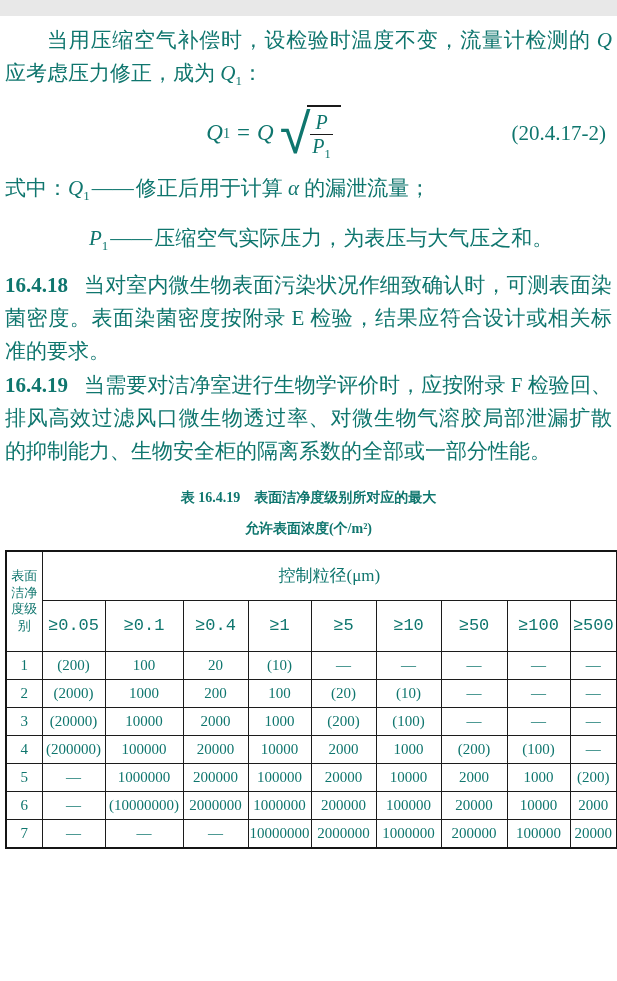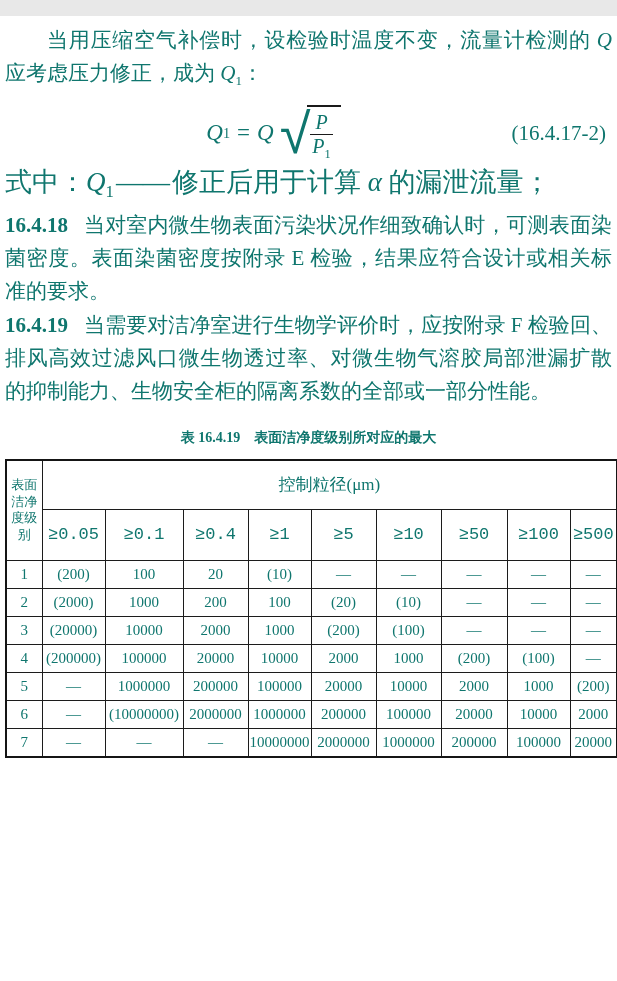--- a/index.html
+++ b/index.html
@@ -33,21 +33,21 @@
   .formula{display:inline-flex;align-items:center;font-size:23px;margin-right:70px;}
   .formula .gap{padding:0 7px;}
   .root{display:inline-flex;align-items:center;margin-left:6px;}
   .rad-sign{font-size:56px;line-height:40px;font-family:"DejaVu Sans",sans-serif;font-weight:200;margin-right:-3px;transform:translateY(1px);}
   .radicand{border-top:2px solid #1a1a1a;padding:2px 8px 0 3px;}
   .frac{display:inline-flex;flex-direction:column;align-items:center;font-size:20px;line-height:1.05;}
   .frac .num{border-bottom:1.6px solid #1a1a1a;padding:0 5px 1px 5px;}
   .frac .den{padding-top:1px;}
   .eq-label{position:absolute;right:6px;top:50%;transform:translateY(-50%);font-size:21px;}
   
-  .where-line{font-size:27px;line-height:31px;}
+  .where-line{font-size:21px;line-height:42px;}
   .where-line .dash{padding:0 2px;}
   .where-cont{padding-left:84px;}
   
   .section{margin-top:1px;}
   .sec-num{font-weight:bold;margin-right:16px;font-family:Liberation Serif, serif;}
   
   .tbl-caption{
     margin-top:14px;
     text-align:center;
     font-weight:bold;
@@ -93,32 +93,34 @@
       <span class="root">
         <span class="rad-sign">√</span>
         <span class="radicand">
           <span class="frac">
             <span class="num var">P</span>
             <span class="den"><span class="var">P</span><sub>1</sub></span>
           </span>
         </span>
       </span>
     </span>
-    <span class="eq-label">(16.4.17-2)</span>
+    <span class="eq-label">(20.4.17-2)</span>
   </div>
 
   <div>
     <div class="where-line"><span>式中：</span><span class="var">Q</span><sub>1</sub><span class="dash">——</span><span>修正后用于计算 </span><span class="var">α</span><span> 的漏泄流量；</span></div>
+    <div class="where-line where-cont"><span class="var">P</span><sub>1</sub><span class="dash">——</span><span>压缩空气实际压力，为表压与大气压之和。</span></div>
   </div>
 
   <p class="para section"><span class="sec-num">16.4.18</span><span>当对室内微生物表面污染状况作细致确认时，可测表面染菌密度。表面染菌密度按附录 E 检验，结果应符合设计或相关标准的要求。</span></p>
   <p class="para section"><span class="sec-num">16.4.19</span><span>当需要对洁净室进行生物学评价时，应按附录 F 检验回、排风高效过滤风口微生物透过率、对微生物气溶胶局部泄漏扩散的抑制能力、生物安全柜的隔离系数的全部或一部分性能。</span></p>
 
   <div class="tbl-caption">
     <div>表 16.4.19　表面洁净度级别所对应的最大</div>
+    <div>允许表面浓度(个/m²)</div>
   </div>
 
   <table class="tbl">
     <colgroup id="tbl-cols">
         <col style="width: 36px;">
         <col style="width: 63px;">
         <col style="width: 78px;">
         <col style="width: 65px;">
         <col style="width: 63px;">
         <col style="width: 65px;">

